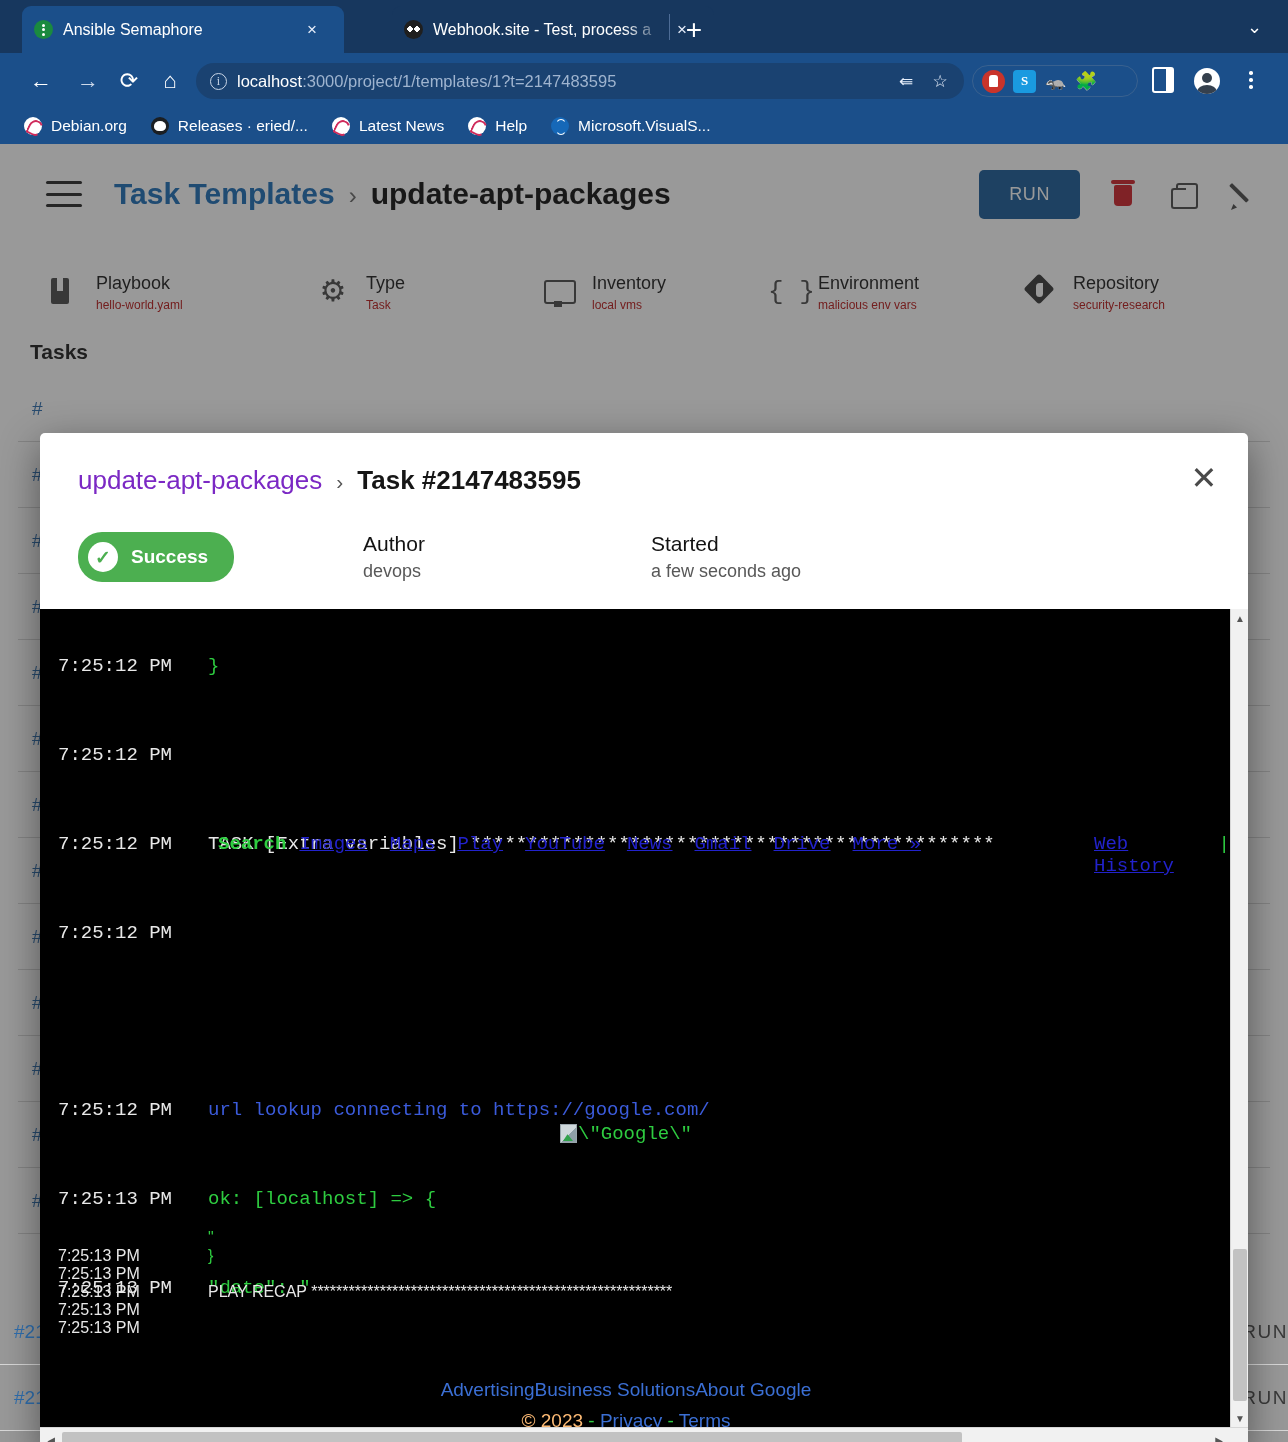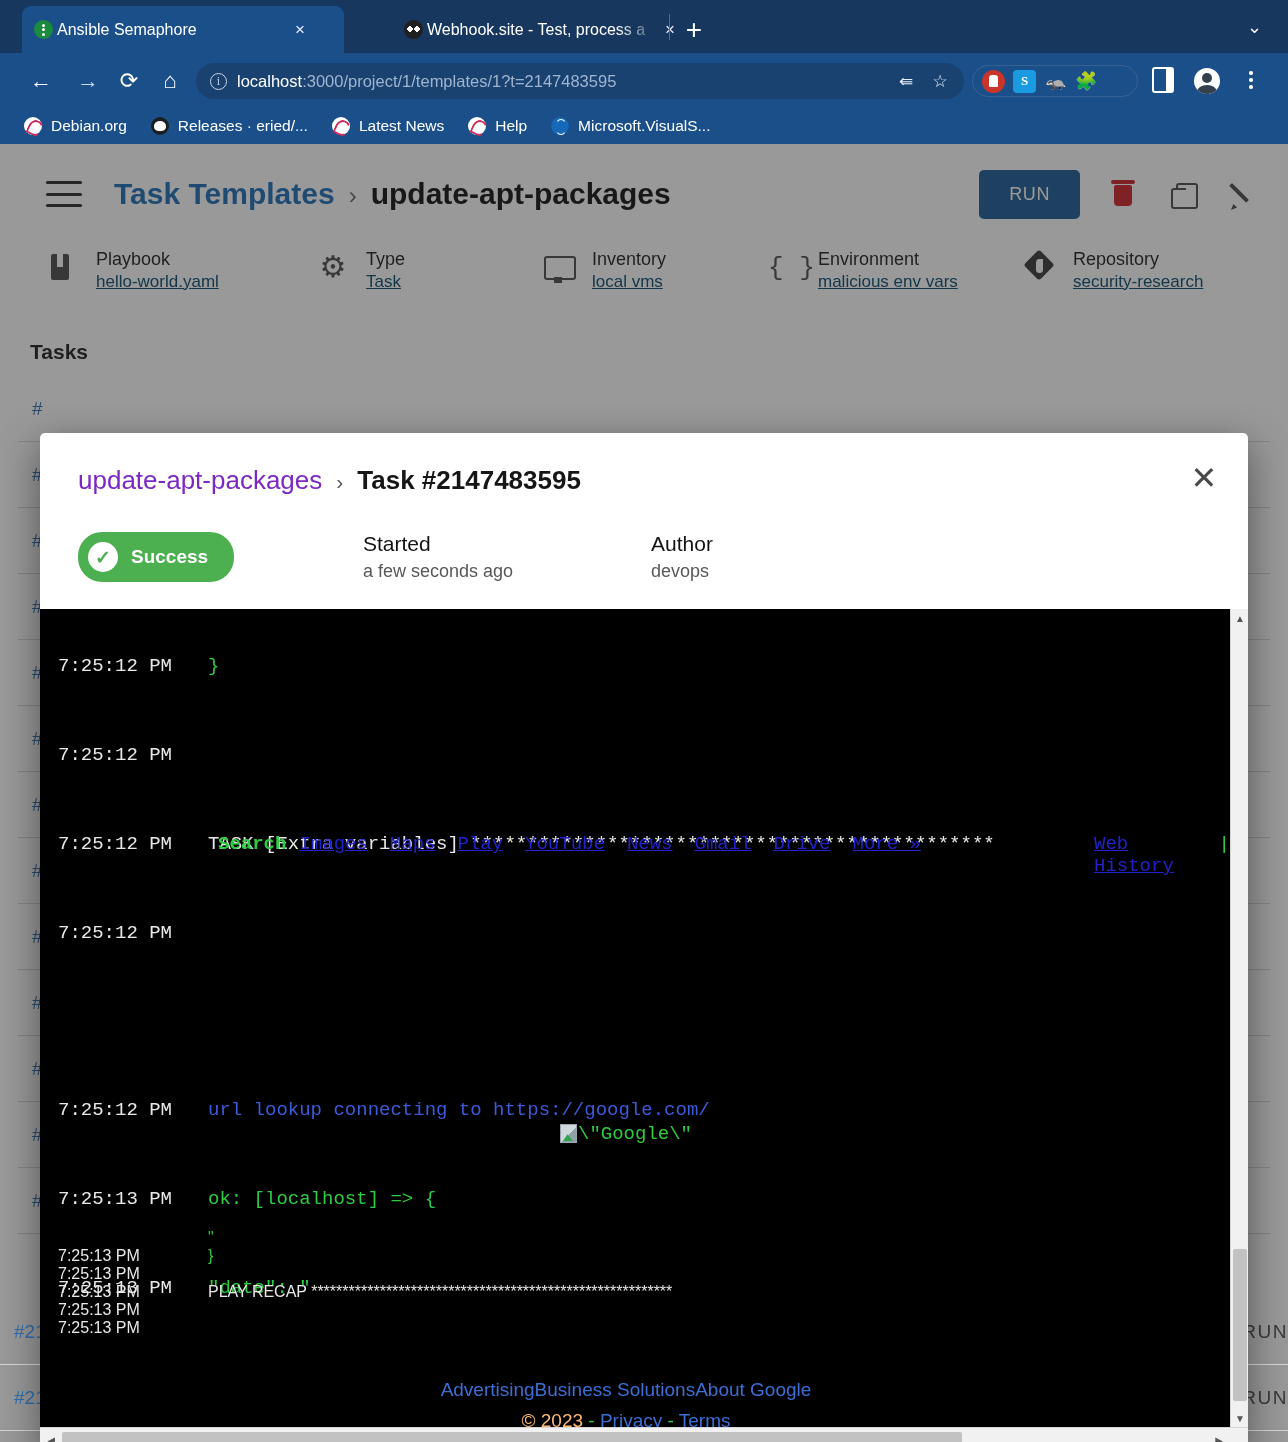--- a/index.html
+++ b/index.html
@@ -15,21 +15,21 @@
     position: absolute; inset: 0;
     background: #1b3f75;
   }
   #tabstrip {
     position: absolute; left: 0; top: 0; width: 1288px; height: 53px;
     background: #17375e;
   }
   .tab {
     position: absolute; top: 6px; height: 47px;
     border-radius: 9px 9px 0 0;
-    display: flex; align-items: center; gap: 4px;
+    display: flex; align-items: center; gap: 10px;
     padding: 0 12px;
     color: #ffffff; font-size: 16px; white-space: nowrap;
   }
   .tab.active { background: #1b4f8a; }
   .tab.inactive { background: #17375e; }
   .tab .favicon {
     width: 19px; height: 19px; border-radius: 50%;
     display: flex; align-items: center; justify-content: center;
     flex: 0 0 auto;
   }
@@ -161,27 +161,27 @@
   .hdr-icon { width: 34px; height: 34px; position: relative; }
   .ic-trash::before{content:"";position:absolute;left:8px;top:8px;width:18px;height:21px;background:#d0232b;border-radius:2px 2px 4px 4px;}
   .ic-trash::after{content:"";position:absolute;left:5px;top:3px;width:24px;height:4px;background:#d0232b;border-radius:2px;}
   .ic-copy::before{content:"";position:absolute;left:10px;top:6px;width:18px;height:22px;border:2.5px solid #4d4d4d;border-radius:3px;}
   .ic-copy::after{content:"";position:absolute;left:5px;top:11px;width:13px;height:17px;border:2.5px solid #4d4d4d;border-right:none;border-radius:3px 0 0 3px;background:#fff;}
   .ic-pencil::before{content:"";position:absolute;left:6px;top:6px;width:24px;height:4px;background:#4d4d4d;transform:rotate(45deg);transform-origin:left top;border-radius:1px;}
   .ic-pencil::after{content:"";position:absolute;left:5px;top:27px;width:6px;height:6px;background:#4d4d4d;clip-path:polygon(0 100%,100% 60%,40% 0);}
 
   #metarow {
     position: absolute; left: 0; top: 100px; width: 1264px; height: 70px;
-    display: flex; align-items: flex-start; padding-left: 46px; padding-top: 4px;
+    display: flex; align-items: flex-end; padding-left: 46px; padding-top: 4px;
   }
   .meta { display: flex; align-items: flex-start; gap: 16px; }
   .meta .mi { width: 34px; height: 34px; position: relative; flex: 0 0 auto; margin-top: 4px;}
   .meta .mt { line-height: 1.25; }
   .meta .mlabel { font-size: 18px; color: #1f1f1f; }
-  .meta .mval { font-size: 17px; color: #0c4a6e; text-decoration: underline; }
+  .meta .mval { font-size: 12px; color: #b91c1c; }
   .mi-book::before{content:"";position:absolute;left:5px;top:2px;width:18px;height:26px;background:#4d4d4d;border-radius:2px;}
   .mi-book::after{content:"";position:absolute;left:11px;top:2px;width:6px;height:13px;background:#fff;}
   .mi-gear{font-size:30px;color:#4d4d4d;line-height:30px;text-align:center;}
   .mi-monitor::before{content:"";position:absolute;left:2px;top:4px;width:28px;height:20px;border:2.6px solid #4d4d4d;border-radius:3px;}
   .mi-monitor::after{content:"";position:absolute;left:12px;top:25px;width:8px;height:6px;background:#4d4d4d;}
   .mi-braces{font-size:26px;color:#4d4d4d;font-family:"Liberation Mono",monospace;line-height:32px;}
   .mi-git::before{content:"";position:absolute;left:5px;top:2px;width:22px;height:22px;background:#3a3a3a;transform:rotate(45deg);border-radius:3px;}
   .mi-git::after{content:"";position:absolute;left:13px;top:7px;width:7px;height:14px;background:#fff;border-radius:4px 0 4px 4px;}
 
   #tasks-title { position:absolute; left: 30px; top: 196px; font-size: 21px; font-weight: 600; color:#1e1e1e;}
@@ -516,26 +516,26 @@
         </div>
         <div id="mclose">✕</div>
         <div id="minfo">
           <div class="mstat">
             <span id="mstat-badge">
                 <span class="bico">✓</span>
                 <span>Success</span>
               </span>
           </div>
           <div class="mcol">
+            <div class="k">Author</div>
+            <div class="v">devops</div>
+          </div>
+          <div class="mcol">
             <div class="k">Started</div>
             <div class="v">a few seconds ago</div>
-          </div>
-          <div class="mcol">
-            <div class="k">Author</div>
-            <div class="v">devops</div>
           </div>
         </div>
       </div>
 
       <div id="term">
         <div id="term-inner">
           <div class="tline"><span class="ts">7:25:12 PM</span><span class="tx g">}</span></div>
           <div class="tline"><span class="ts">7:25:12 PM</span><span class="tx"></span></div>
           <div class="tline"><span class="ts">7:25:12 PM</span><span class="tx">TASK [Extra variables] **********************************************</span></div>
           <div class="tline"><span class="ts">7:25:12 PM</span><span class="tx"></span></div>

